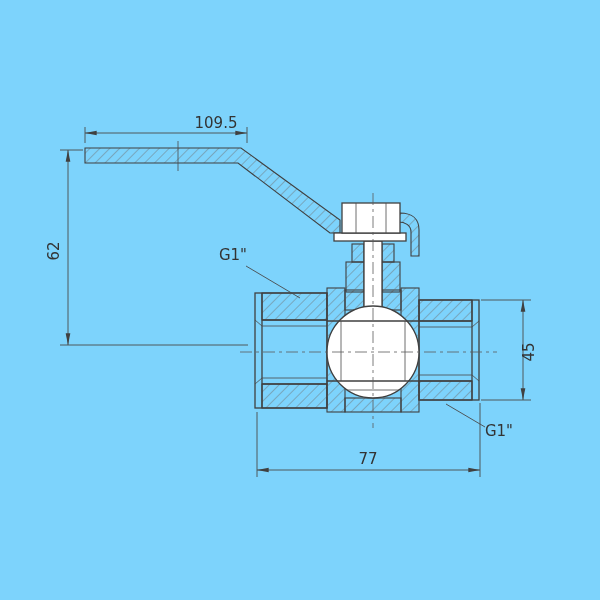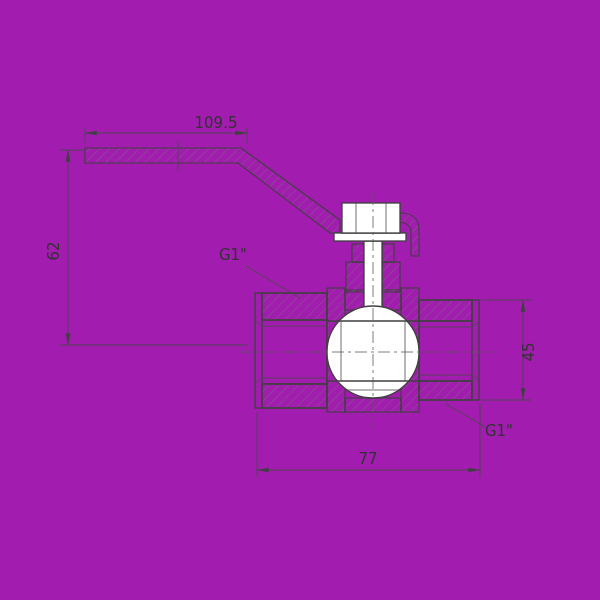--- a/index.html
+++ b/index.html
@@ -1,16 +1,16 @@
 <!DOCTYPE html>
 <html><head>
 <meta charset="utf-8">
 <style>
   html,body{margin:0;padding:0;background:#ffffff;}
-  .page{width:600px;height:600px;background:#a21caf;position:relative;overflow:hidden;}
+  .page{width:600px;height:600px;background:#7dd3fc;position:relative;overflow:hidden;}
   svg text{font-family:"DejaVu Sans","Liberation Sans",sans-serif;font-size:15px;fill:#333333;}
   .outline{fill:none;stroke:#404040;stroke-width:1.3;}
   .thickline{stroke:#404040;stroke-width:1.3;fill:none;}
   .thinline{stroke:#4a4a4a;stroke-width:0.8;fill:none;}
   .hatched{fill:url(#hatch);stroke:#404040;stroke-width:1.1;}
   .whitefill{fill:#ffffff;stroke:#404040;stroke-width:1.3;}
   .dimline{stroke:#4a4a4a;stroke-width:0.9;fill:none;}
   .centerline{stroke:#5a5a5a;stroke-width:0.8;fill:none;stroke-dasharray:12 4 3 4;}
 </style>
 </head>

